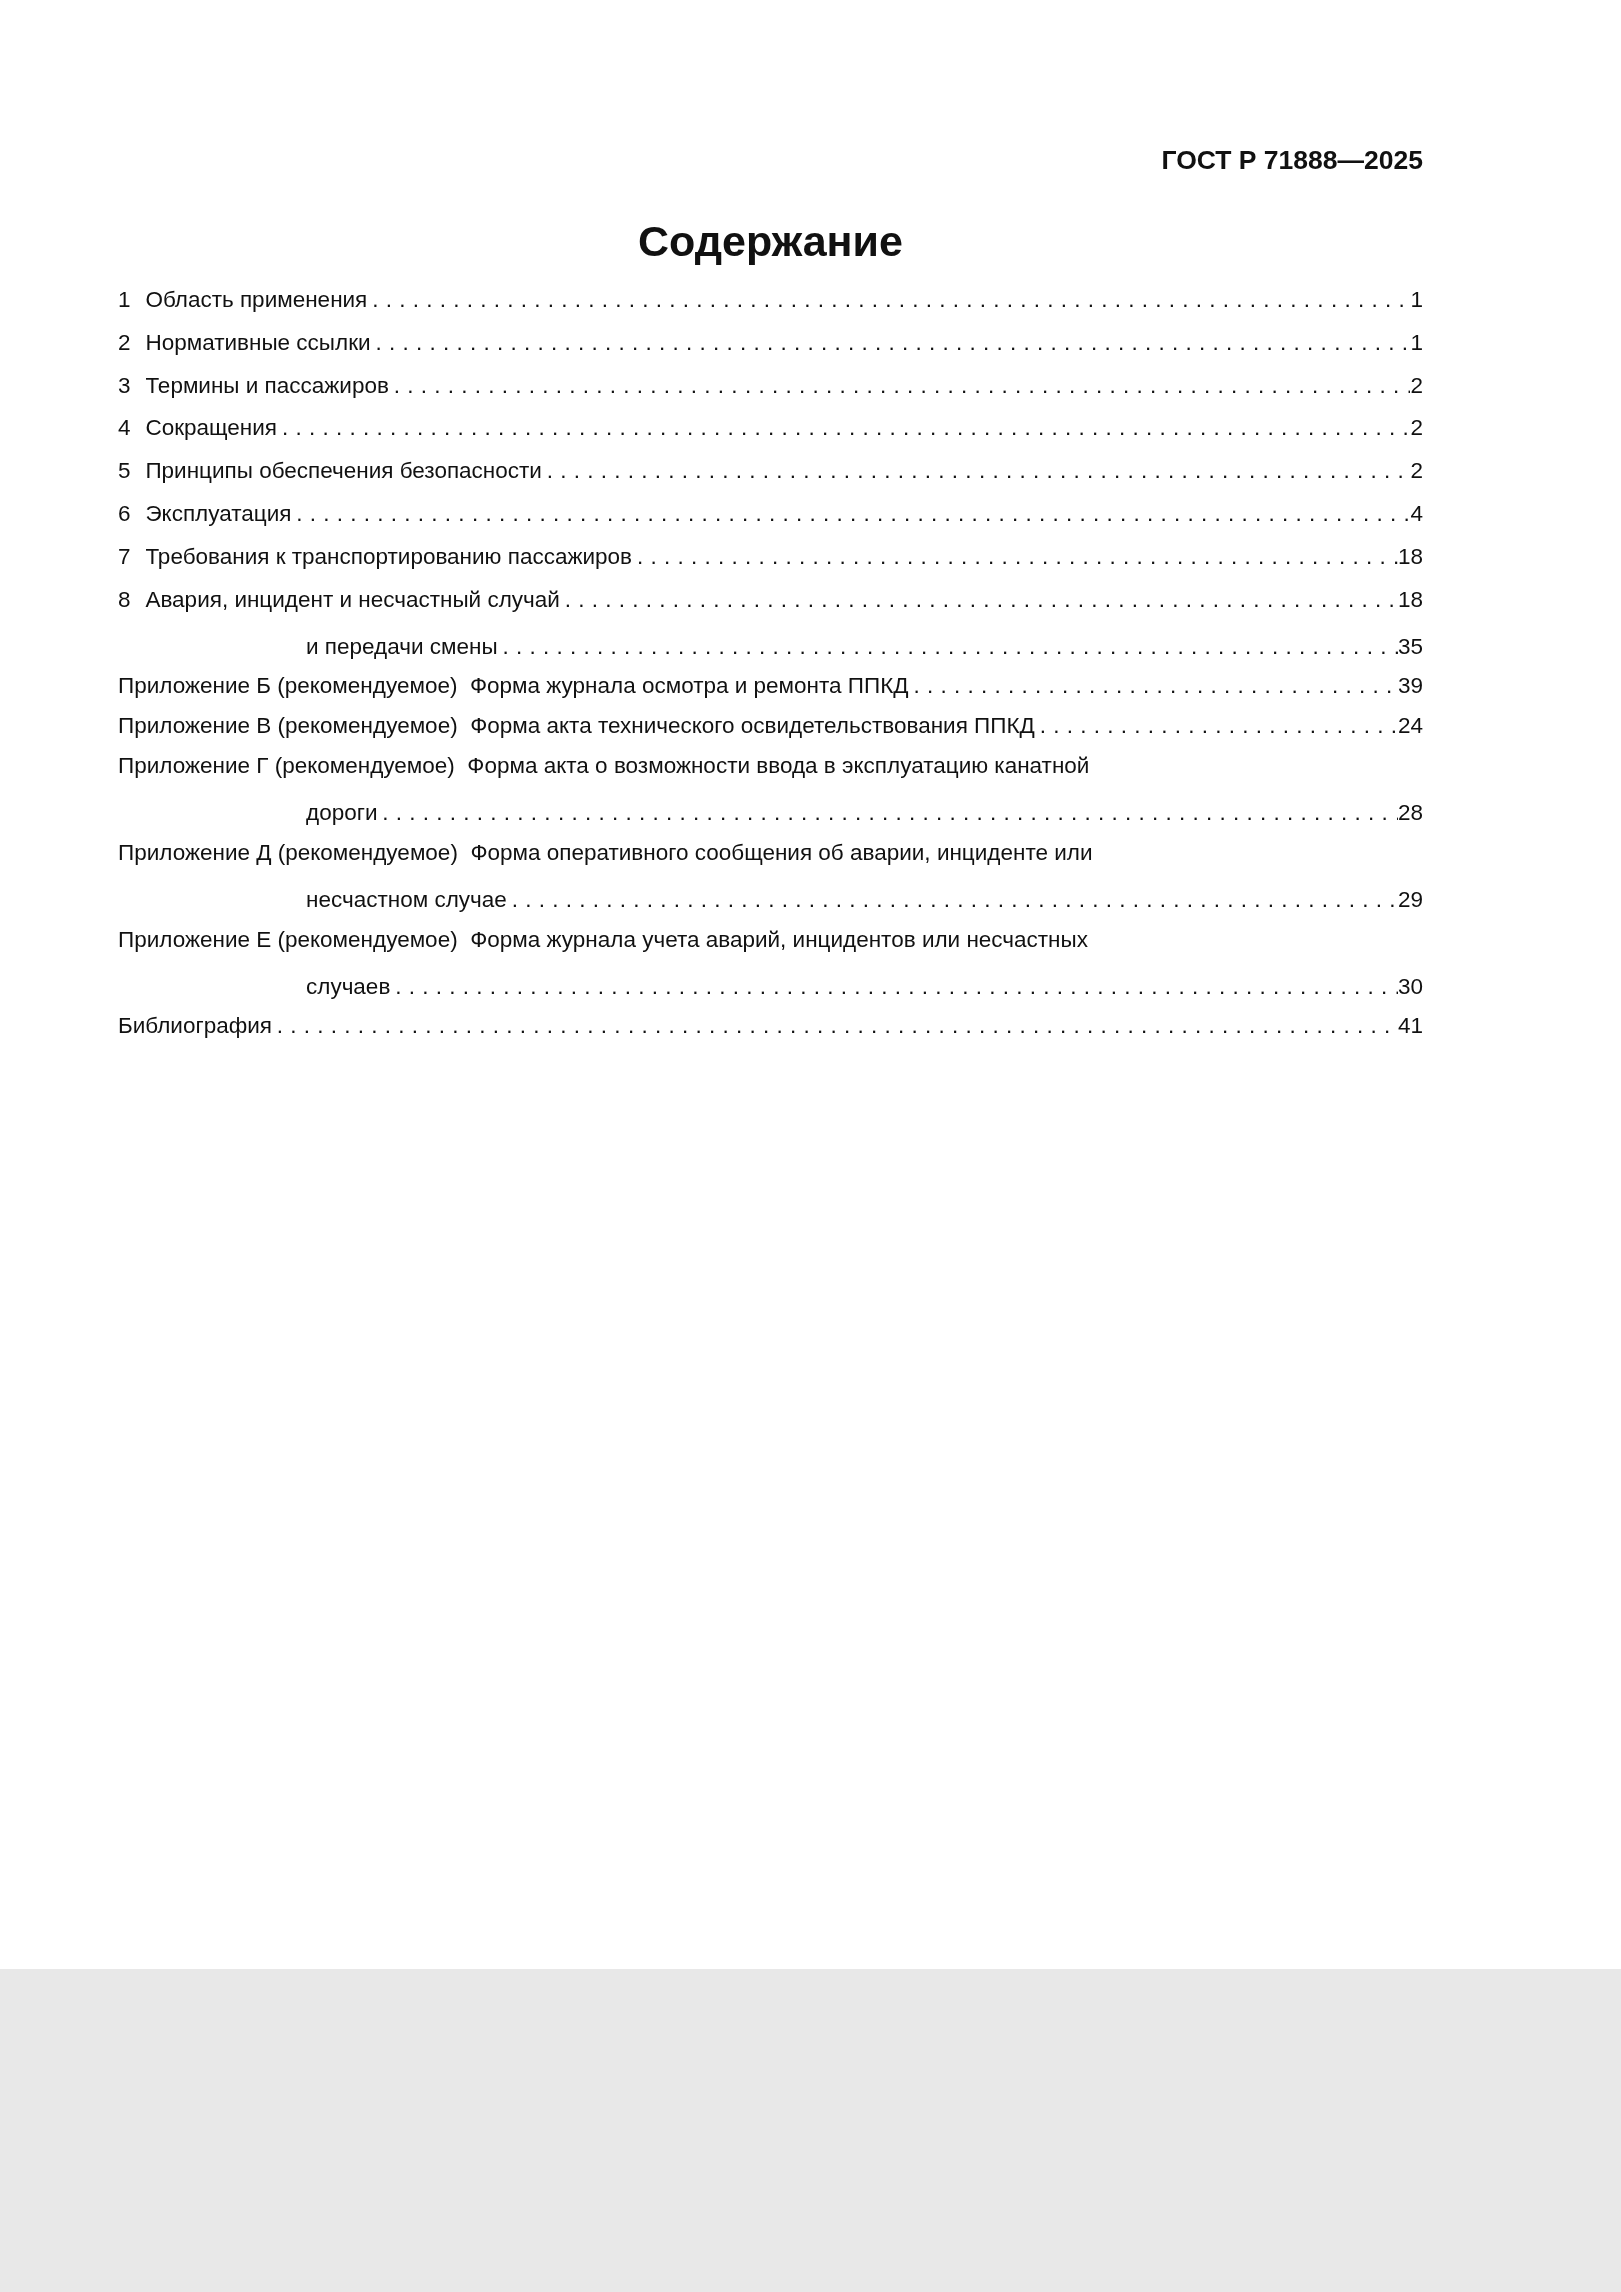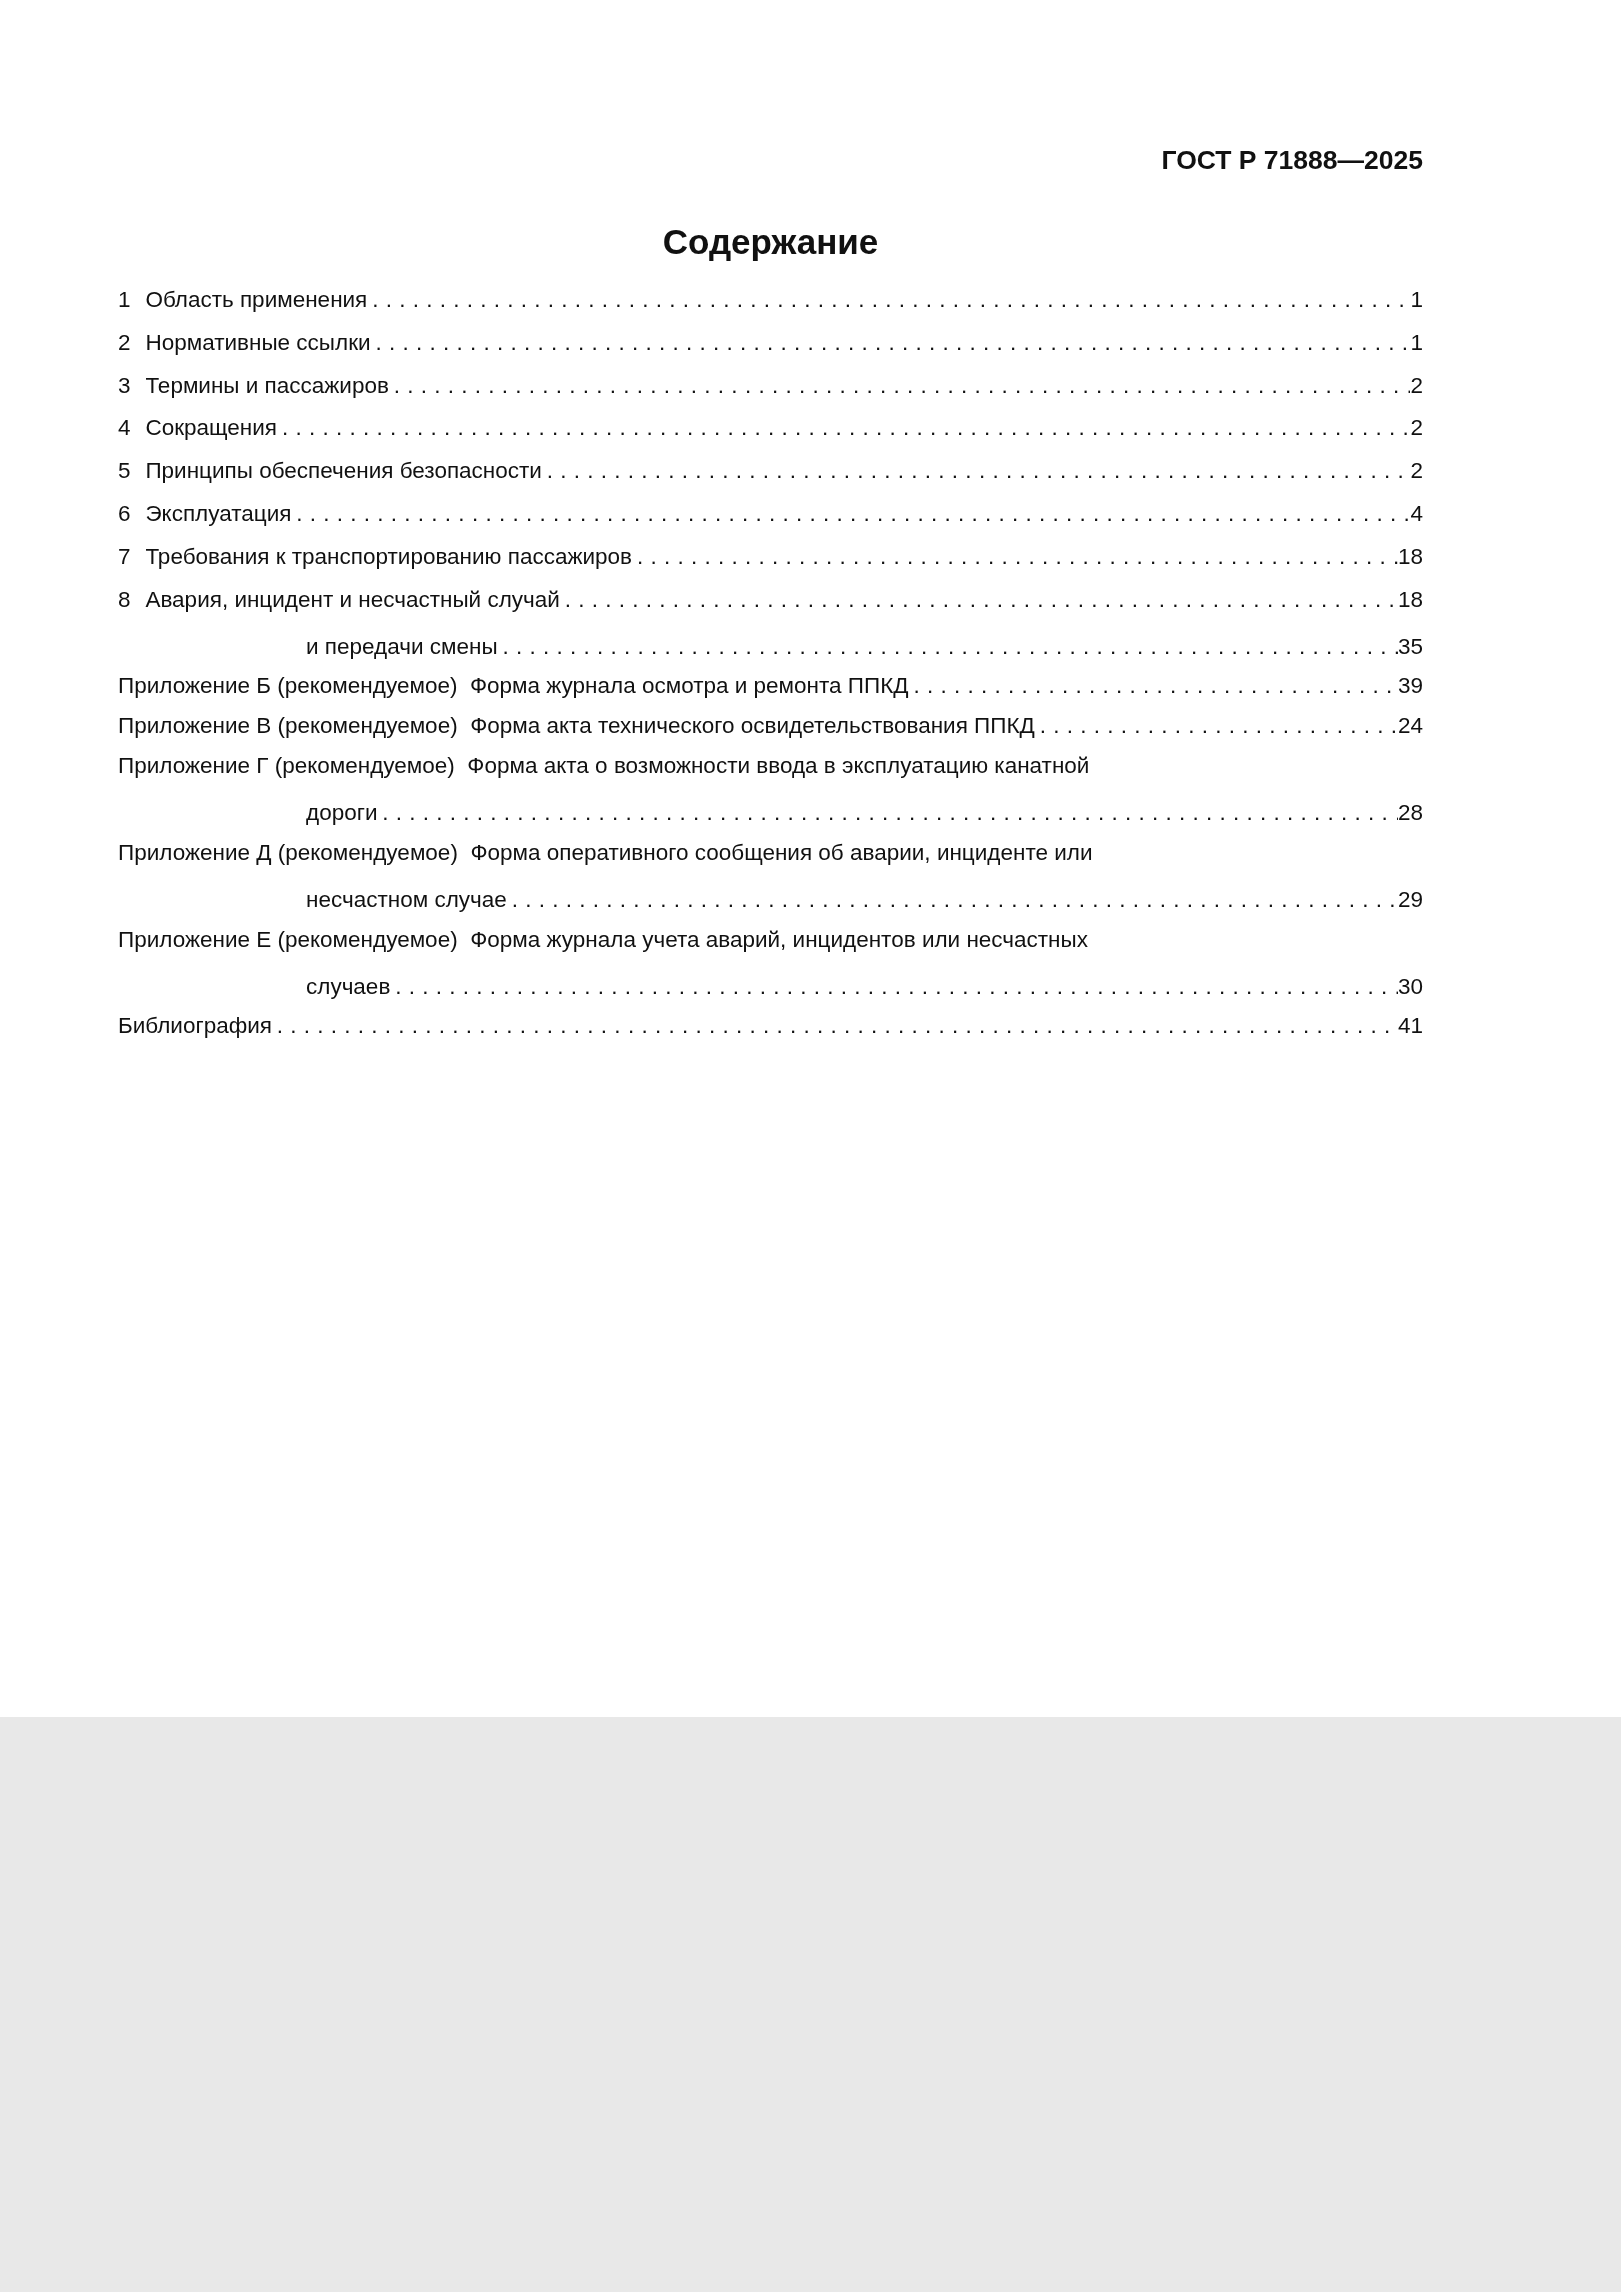--- a/index.html
+++ b/index.html
@@ -3,21 +3,21 @@
 <meta charset="utf-8">
 <style>
   html, body {
     margin: 0;
     padding: 0;
     background: #e8e8e8;
   }
   .page {
     position: relative;
     width: 1621px;
-    height: 1717px;
+    height: 1969px;
     background: #ffffff;
     font-family: "Liberation Sans", sans-serif;
     color: #111111;
     overflow: hidden;
   }
   .doc-header {
     position: absolute;
     top: 145px;
     left: 118px;
     right: 198px;
@@ -25,21 +25,21 @@
     font-size: 26.5px;
     font-weight: bold;
     line-height: 31px;
   }
   .contents-title {
     position: absolute;
     top: 222px;
     left: 118px;
     right: 198px;
     text-align: center;
-    font-size: 35px;
+    font-size: 43px;
     font-weight: bold;
     line-height: 39px;
   }
   .toc {
     position: absolute;
     top: 284px;
     left: 118px;
     right: 198px;
     font-size: 22.5px;
   }

